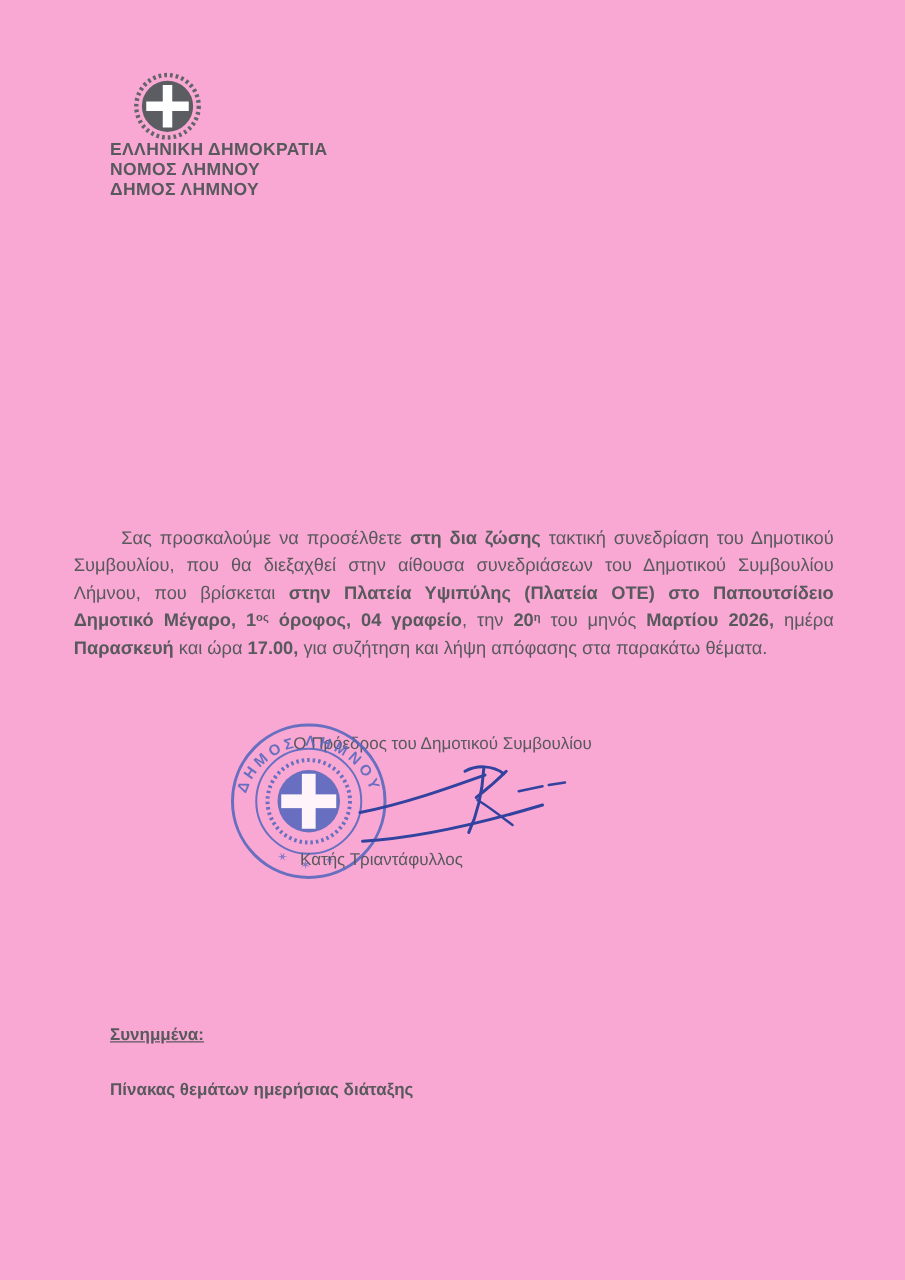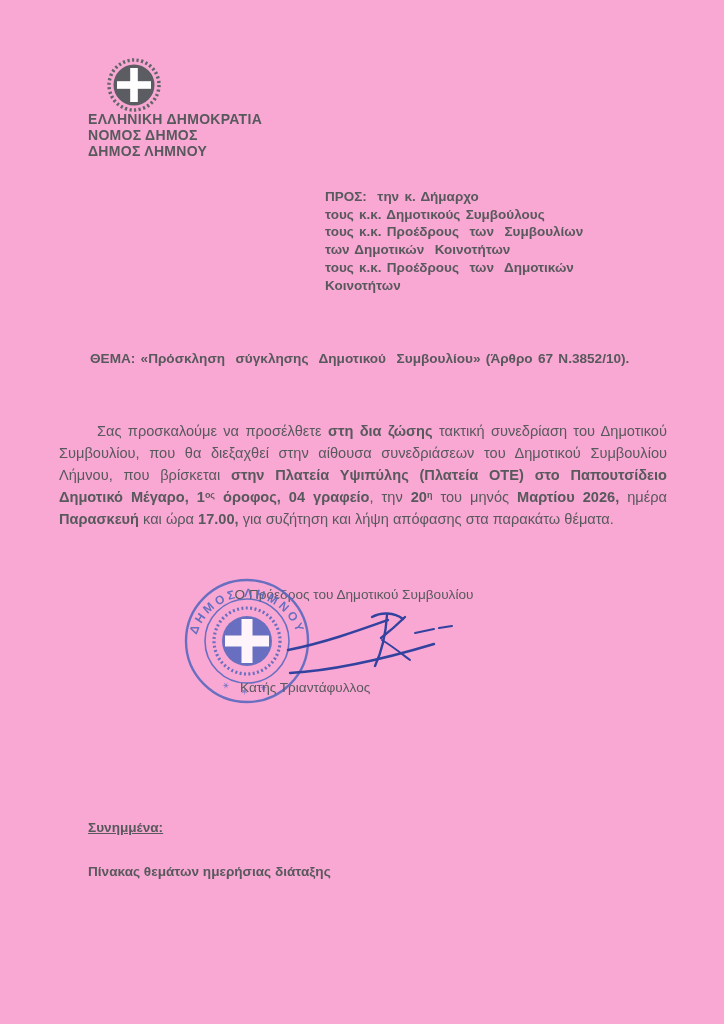--- a/index.html
+++ b/index.html
@@ -46,35 +46,26 @@
   <svg class="abs emblem" viewBox="0 0 56 56">
     <circle cx="28" cy="28" r="25" fill="none" stroke="#63646a" stroke-width="3.5" stroke-dasharray="2.2,2.4"></circle>
     <circle cx="28" cy="28" r="19.5" fill="#5c5d62"></circle>
     <rect x="24.2" y="11" width="7.6" height="34" fill="#ffffff"></rect>
     <rect x="11" y="24.2" width="34" height="7.6" fill="#ffffff"></rect>
     <circle cx="28" cy="28" r="19.5" fill="none" stroke="#5c5d62" stroke-width="2"></circle>
   </svg>
 
   <div class="abs org-block">
     <div>ΕΛΛΗΝΙΚΗ ΔΗΜΟΚΡΑΤΙΑ</div>
-    <div>ΝΟΜΟΣ ΔΗΜΟΣ</div>
+    <div>ΝΟΜΟΣ ΛΗΜΝΟΥ</div>
     <div>ΔΗΜΟΣ ΛΗΜΝΟΥ</div>
   </div>
 
 
-  <div class="abs recipients">
-    <div class="pre">ΠΡΟΣ:  την κ. Δήμαρχο</div>
-    <div class="pre">τους κ.κ. Δημοτικούς Συμβούλους</div>
-    <div class="pre">τους κ.κ. Προέδρους  των  Συμβουλίων</div>
-    <div class="pre">των Δημοτικών  Κοινοτήτων</div>
-    <div class="pre">τους κ.κ. Προέδρους  των  Δημοτικών</div>
-    <div class="pre">Κοινοτήτων</div>
-  </div>
 
-  <div class="abs subject pre">ΘΕΜΑ: «Πρόσκληση  σύγκλησης  Δημοτικού  Συμβουλίου» (Άρθρο 67 Ν.3852/10).</div>
 
   <div class="abs body-par"><span>Σας προσκαλούμε να προσέλθετε </span><span style="font-weight: bold;">στη δια ζώσης</span><span> τακτική συνεδρίαση του Δημοτικού Συμβουλίου, που θα διεξαχθεί στην αίθουσα συνεδριάσεων του Δημοτικού Συμβουλίου Λήμνου, που βρίσκεται </span><span style="font-weight: bold;">στην Πλατεία Υψιπύλης (Πλατεία ΟΤΕ) στο Παπουτσίδειο Δημοτικό Μέγαρο, 1</span><sup style="font-weight: bold;">ος</sup><span style="font-weight: bold;"> όροφος, 04 γραφείο</span><span>, την </span><span style="font-weight: bold;">20</span><sup style="font-weight: bold;">η</sup><span> του μηνός </span><span style="font-weight: bold;">Μαρτίου 2026,</span><span> ημέρα </span><span style="font-weight: bold;">Παρασκευή</span><span> και ώρα </span><span style="font-weight: bold;">17.00,</span><span> για συζήτηση και λήψη απόφασης στα παρακάτω θέματα.</span></div>
 
   <div class="abs sig-title">Ο Πρόεδρος του Δημοτικού Συμβουλίου</div>
 
   <svg class="abs stamp" viewBox="0 0 128 128">
     <defs>
       <path id="arcTop" d="M 13,82 A 52,52 0 1 1 115,82" fill="none"></path>
       <path id="arcBottom" d="M 26,96 A 44,44 0 0 0 102,96" fill="none"></path>
     </defs>

